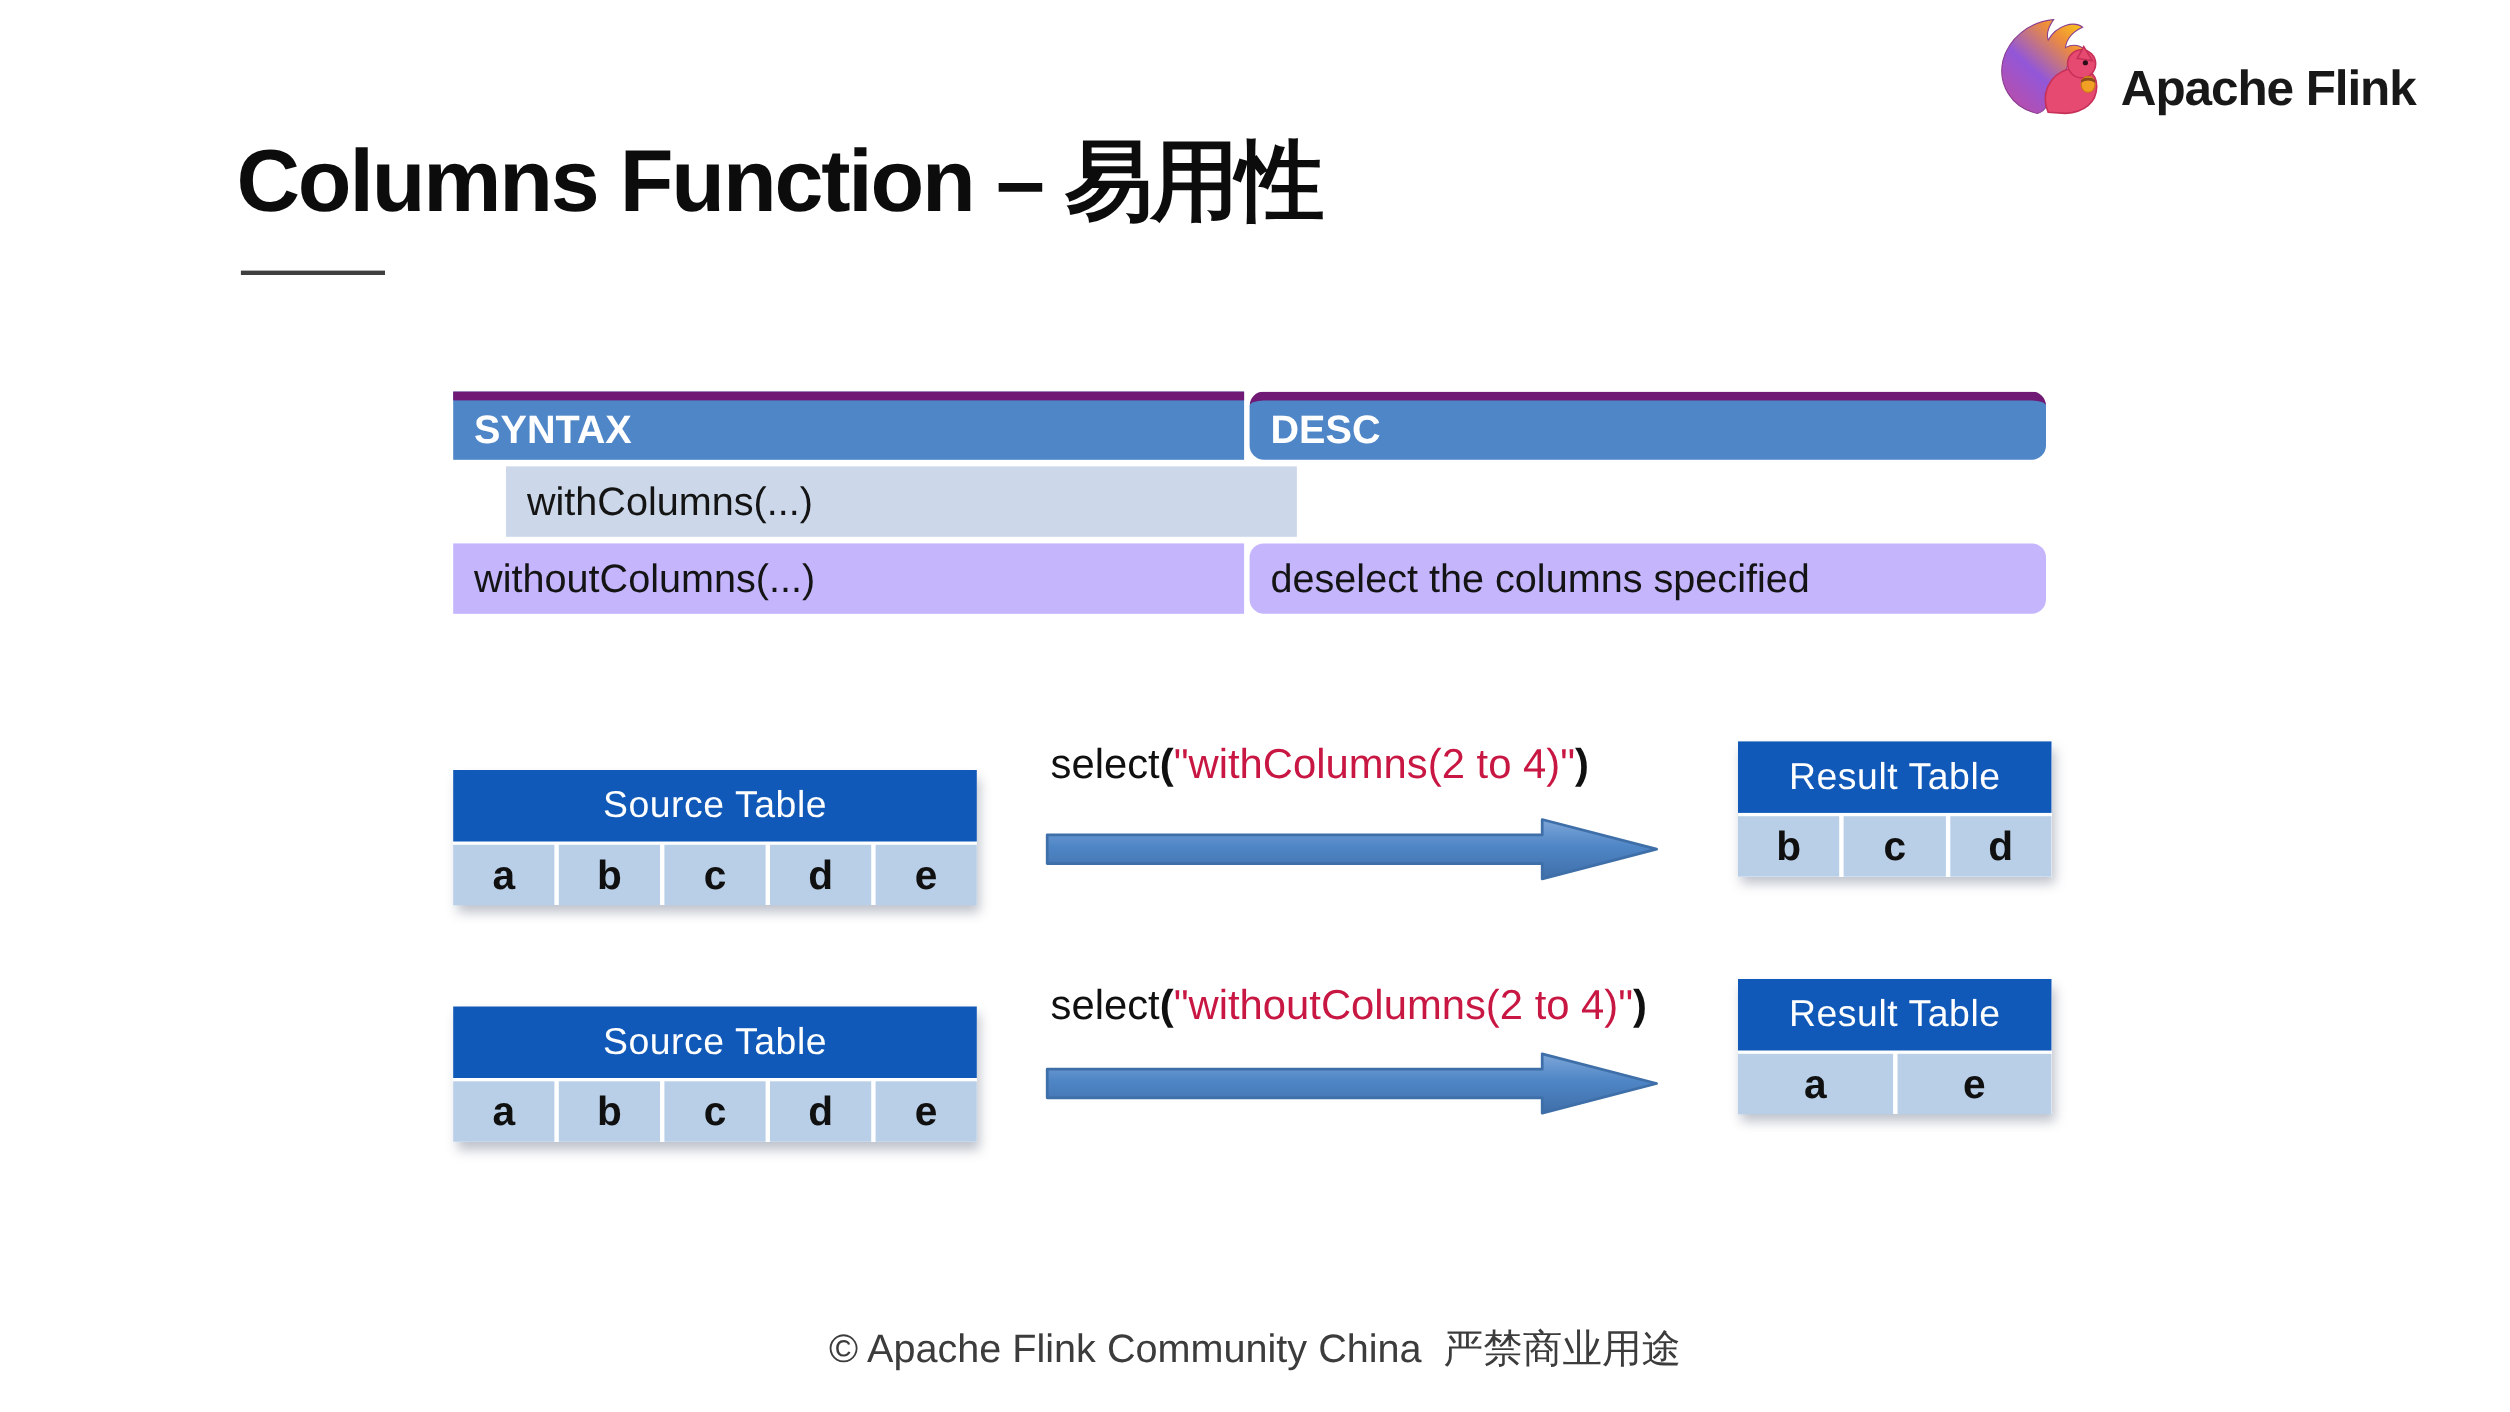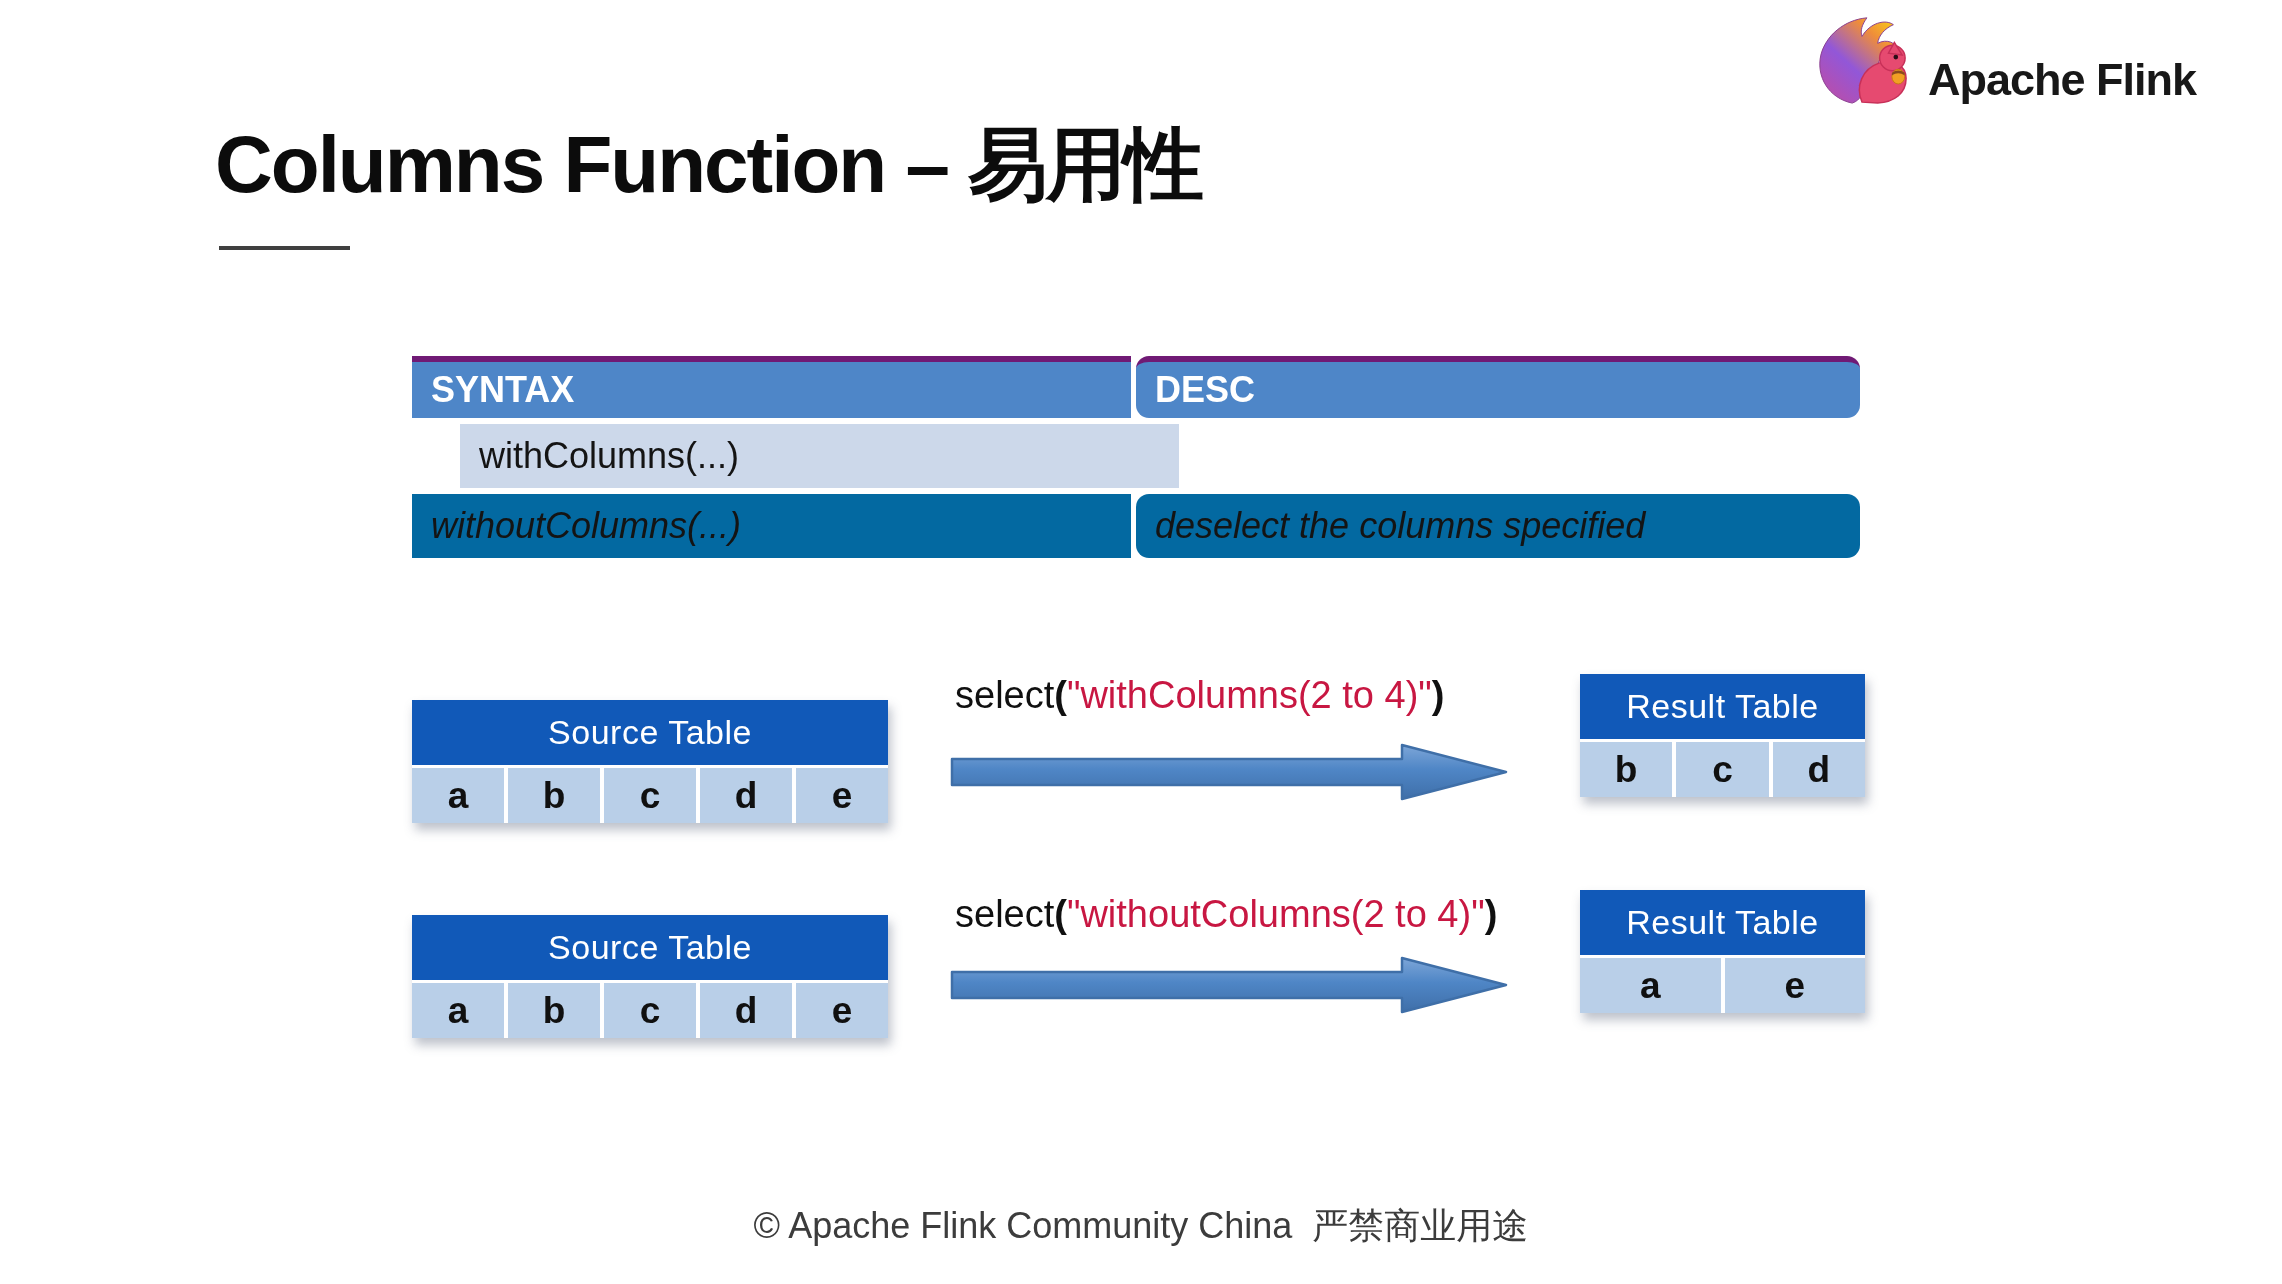--- a/index.html
+++ b/index.html
@@ -23,23 +23,23 @@
   }
   .title-underline { position:absolute; left:219px; top:246px; width:131px; height:4px; background:#3f3f3f; }
 
   
   .syntax-table { position:absolute; left:412px; top:356px; width:1448px; display:flex; flex-direction:column; gap:6px; }
   .stc-row { display:flex; gap:5px; height:62px; }
   .stc-row.body-row { height:64px; }
   .stc-cell { display:flex; align-items:center; padding-left:19px; font-size:36px; color:#141414; }
   .stc-c1 { width:719px; flex:none; }
   .stc-c2 { flex:1;border-radius:13px; }
-  .stc-head .stc-cell { background:#4e86c8; color:#ffffff; font-weight:700; font-size:36px; border-top:6px solid #701a75; }
+  .stc-head .stc-cell { background:#4e86c8; color:#ffffff; font-weight:700; font-size:36px; border-top:8px solid #701a75; }
   .stc-r1 .stc-cell { background:#ccd8ea;margin-left:48px; }
-  .stc-r2 .stc-cell { background:#0369a1;font-style:italic; }
+  .stc-r2 .stc-cell { background:#c4b5fd; }
 
   
   .mini-table { position:absolute; box-shadow:3px 7px 10px rgba(110,120,140,0.45); }
   .mini-header {
     background:#1159b8; color:#ffffff; font-size:34px; height:65px;
     display:flex; align-items:center; justify-content:center; letter-spacing:0.5px;
   }
   .mini-cells { display:flex; gap:4px; margin-top:3px; }
   .mini-cell {
     flex:1; height:55px; background:#b9cfe8; display:flex; align-items:center;

